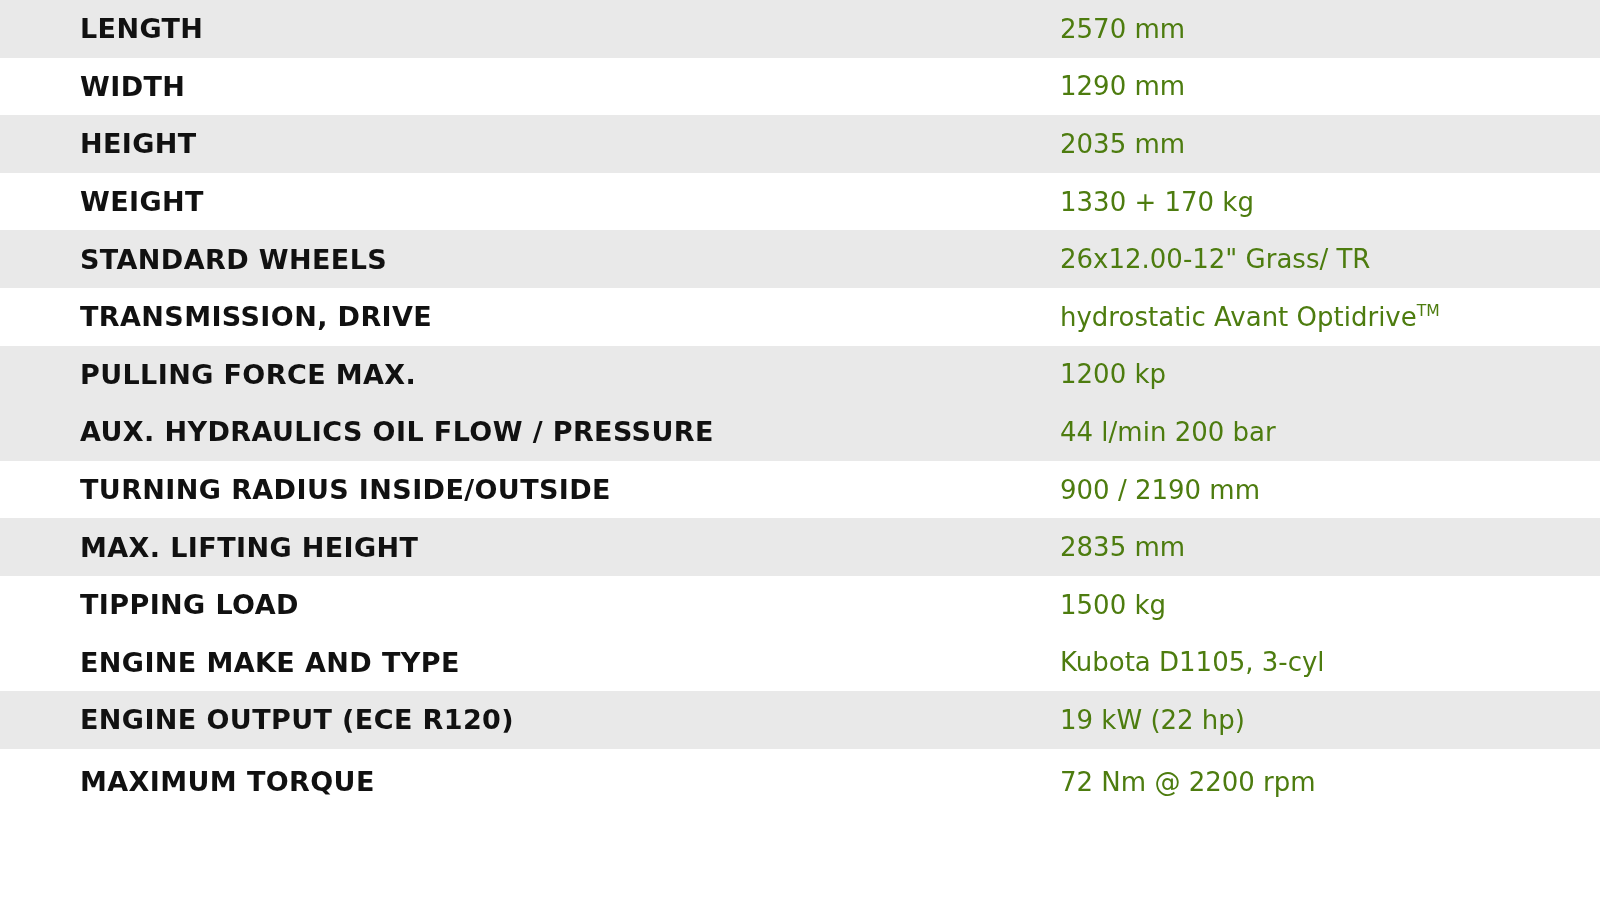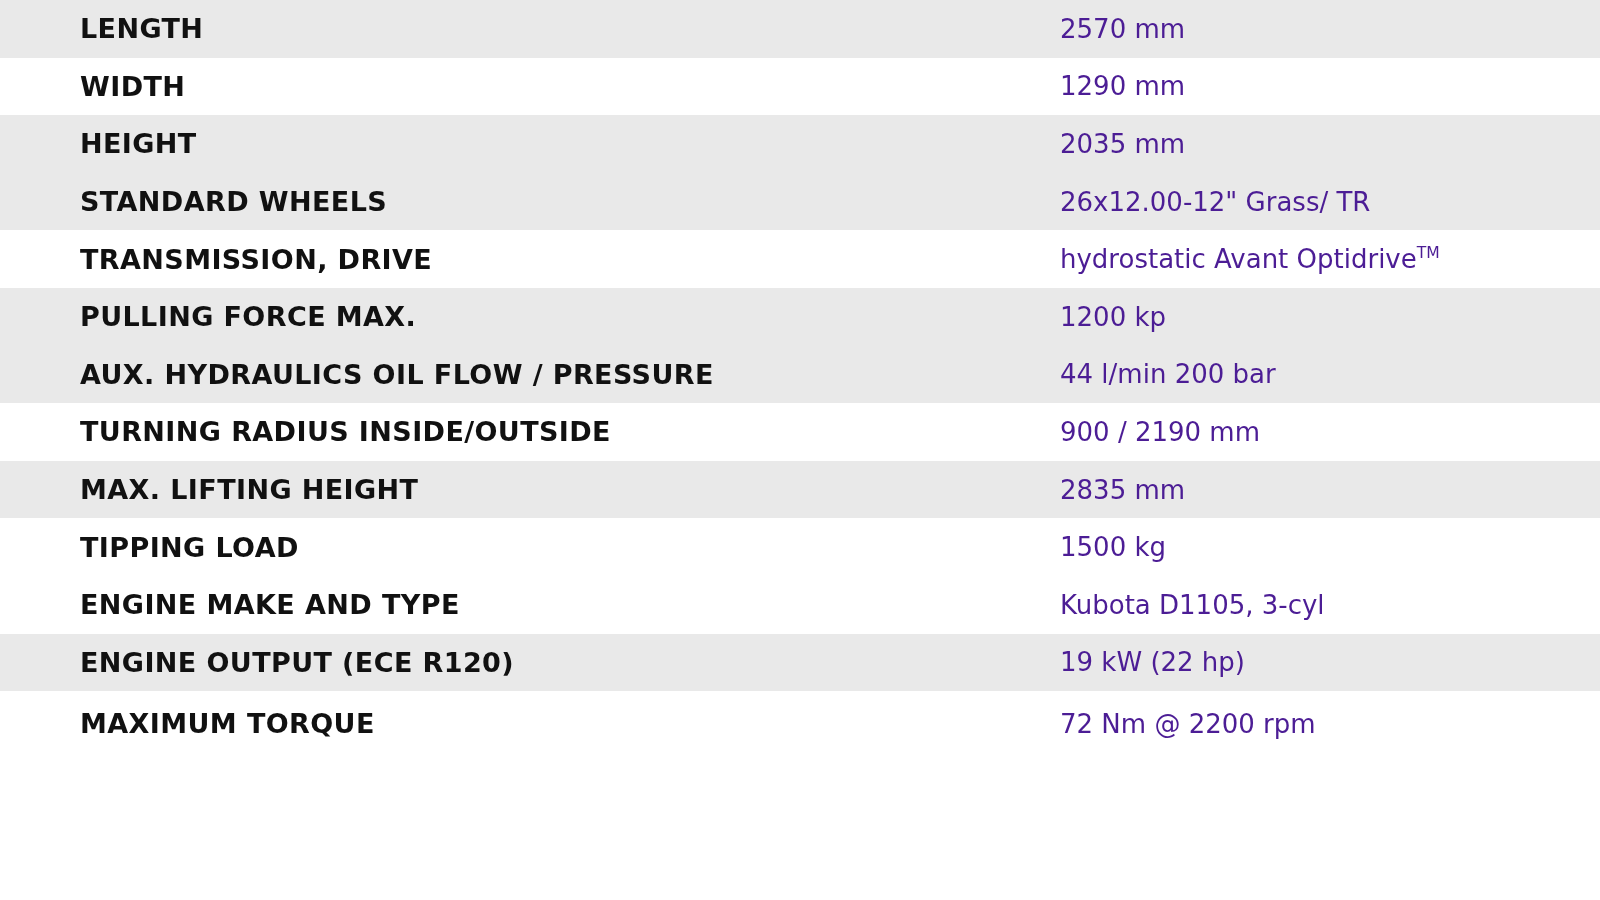--- a/index.html
+++ b/index.html
@@ -36,21 +36,21 @@
     letter-spacing: 0.4px;
     color: #111111;
     text-transform: uppercase;
     white-space: nowrap;
     vertical-align: middle;
   }
   .spec-value {
     padding: 0 20px 0 0;
     font-size: 26px;
     font-weight: 400;
-    color: #4c1d95;
+    color: #4d7c0f;
     white-space: nowrap;
     vertical-align: middle;
   }
   .spec-value sup {
     font-size: 0.6em;
     vertical-align: super;
   }
   .clipped-row .spec-label,
   .clipped-row .spec-value {
     position: relative;
@@ -71,20 +71,24 @@
     <tr class="spec-row plain">
       <td class="spec-label">WIDTH</td>
       <td class="spec-value">1290 mm</td>
     </tr>
 
     <tr class="spec-row shaded">
       <td class="spec-label">HEIGHT</td>
       <td class="spec-value">2035 mm</td>
     </tr>
 
+    <tr class="spec-row plain">
+      <td class="spec-label">WEIGHT</td>
+      <td class="spec-value">1330 + 170 kg</td>
+    </tr>
 
     <tr class="spec-row shaded">
       <td class="spec-label">STANDARD WHEELS</td>
       <td class="spec-value">26x12.00-12" Grass/ TR</td>
     </tr>
 
     <tr class="spec-row plain">
       <td class="spec-label">TRANSMISSION, DRIVE</td>
       <td class="spec-value"><span>hydrostatic Avant Optidrive</span><sup>TM</sup></td>
     </tr>

